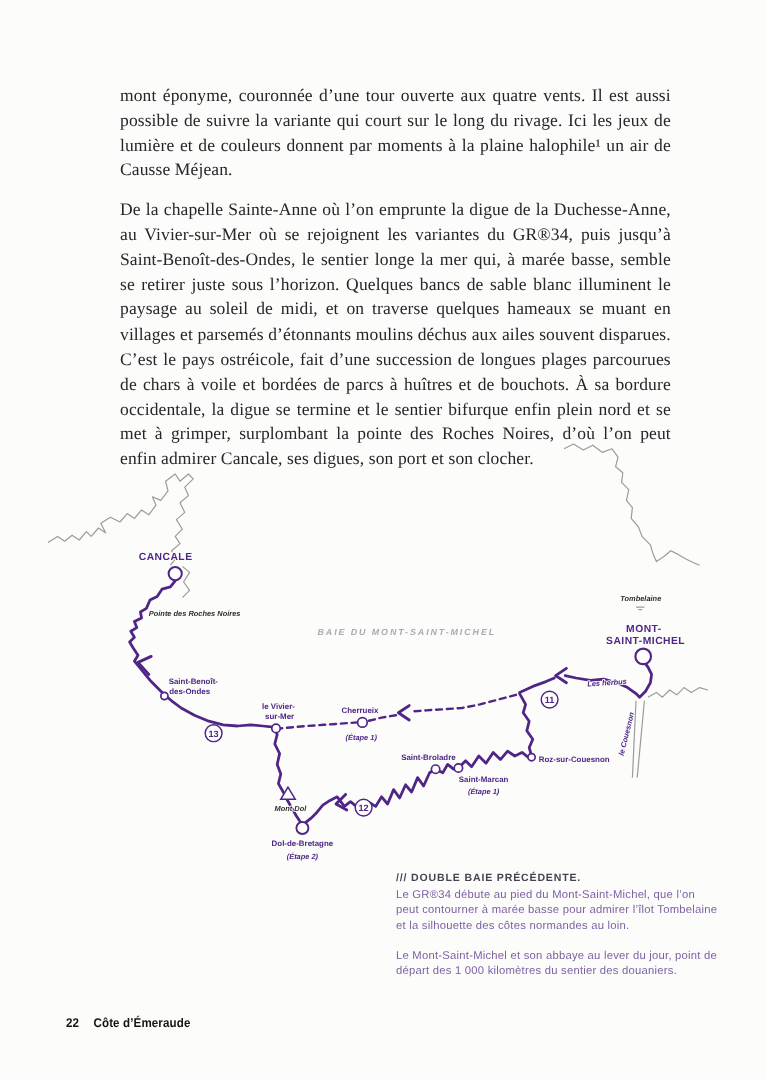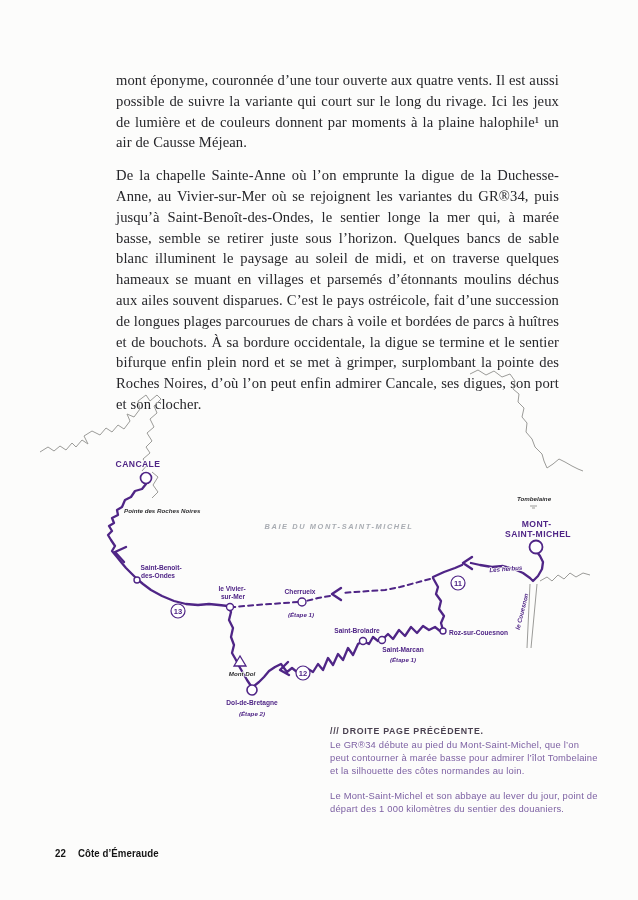--- a/index.html
+++ b/index.html
@@ -7,21 +7,21 @@
     position:relative;width:638px;height:900px;margin:0 auto;
     background:#fcfcfb;overflow:hidden;
     font-family:"Liberation Serif", serif;color:#26262a;
   }
   
   .text-block{
     position:absolute;left:100px;top:70px;width:459px;
     font-size:14.6px;line-height:20.8px;text-align:justify;
     letter-spacing:0.1px;
   }
-  .text-block p{margin:0 0 12px 16px;}
+  .text-block p{margin:0 0 12px 0;}
   .footnote{
     position:absolute;left:100px;top:367px;width:430px;
     font-size:12.2px;color:#2c2c30;
   }
   
   .map-wrap{position:absolute;left:40px;top:363px;width:560px;height:372px;}
   svg text{font-family:"Liberation Sans", sans-serif;}
   .lbl-place{font-weight:bold;font-size:6.6px;fill:#4f2586;paint-order:stroke;stroke:#fcfcfb;stroke-width:1.6px;}
   .lbl-place-lg{font-weight:bold;font-size:8.6px;letter-spacing:0.4px;fill:#4f2586;paint-order:stroke;stroke:#fcfcfb;stroke-width:1.8px;}
   .lbl-etape{font-weight:bold;font-style:italic;font-size:6.2px;fill:#4f2586;paint-order:stroke;stroke:#fcfcfb;stroke-width:1.4px;}
@@ -129,21 +129,21 @@
       <text class="lbl-etape" x="403" y="662" text-anchor="middle">(Étape 1)</text>
       <text class="lbl-place" x="449" y="635">Roz-sur-Couesnon</text>
       <text class="lbl-terrain" x="242" y="676" text-anchor="middle">Mont Dol</text>
       <text class="lbl-place" x="252" y="705" text-anchor="middle">Dol-de-Bretagne</text>
       <text class="lbl-etape" x="252" y="716" text-anchor="middle">(Étape 2)</text>
     </svg>
   </div>
 
   <div class="captions">
     <div>
-      <p class="cap-heading">/// DROITE PAGE PRÉCÉDENTE.</p>
+      <p class="cap-heading">/// DOUBLE BAIE PRÉCÉDENTE.</p>
       <p class="cap-body">Le GR®34 débute au pied du Mont-Saint-Michel, que l’on peut contourner à marée basse pour admirer l’îlot Tombelaine et la silhouette des côtes normandes au loin.</p>
     </div>
     <div>
       <p class="cap-body">Le Mont-Saint-Michel et son abbaye au lever du jour, point de départ des 1 000 kilomètres du sentier des douaniers.</p>
     </div>
   </div>
 
   <div class="footer">
     <span>22</span>
     <span>Côte d’Émeraude</span>

